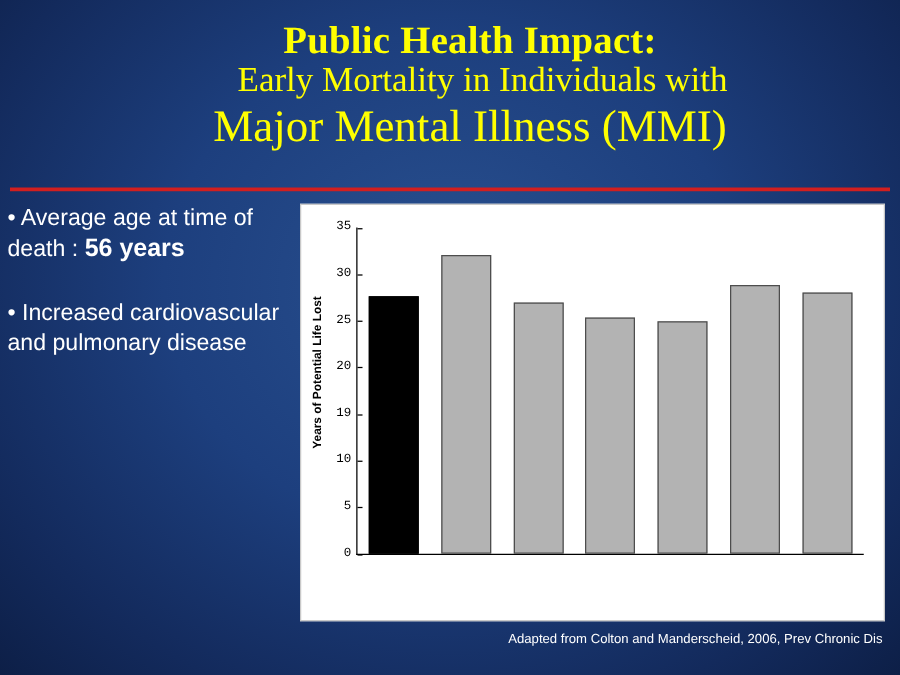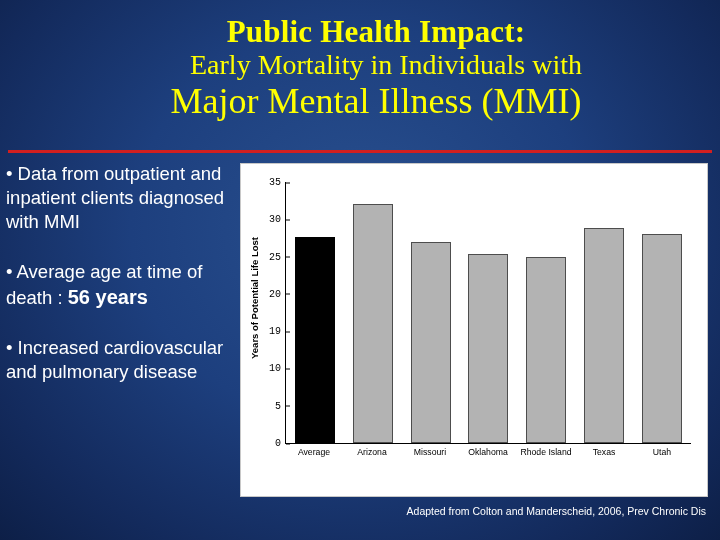--- a/index.html
+++ b/index.html
@@ -197,21 +197,20 @@
 <div id="slide">
 
   <div class="title-block">
     <div class="title-line1">Public Health Impact:</div>
     <div class="title-line2">Early Mortality in Individuals with</div>
     <div class="title-line3">Major Mental Illness (MMI)</div>
   </div>
   <div class="title-rule"></div>
 
   <div class="bullets">
-    <div class="bullet b1">• Data from outpatient and inpatient clients diagnosed with MMI</div>
     <div class="bullet b2"><span>• Average age at time of death : </span><span class="hl">56 years</span></div>
     <div class="bullet b3">• Increased cardiovascular and pulmonary disease</div>
   </div>
 
   <div class="chart-panel">
     <div class="chart-inner">
       <div class="ylabel">Years of Potential Life Lost</div>
       <div class="plot" id="plot">
         <div class="bars" id="bars">
             <div class="bar-wrap">
@@ -238,27 +237,18 @@
           </div>
       <div class="ytick" style="top: 100%;">0</div>
           <div class="ytick" style="top: 85.7143%;">5</div>
           <div class="ytick" style="top: 71.4286%;">10</div>
           <div class="ytick" style="top: 57.1429%;">19</div>
           <div class="ytick" style="top: 42.8571%;">20</div>
           <div class="ytick" style="top: 28.5714%;">25</div>
           <div class="ytick" style="top: 14.2857%; text-align: center;">30</div>
           <div class="ytick" style="top: 0%;">35</div>
         </div>
-      <div class="xlabels" id="xlabels">
-          <div class="xlabel">Average</div>
-          <div class="xlabel">Arizona</div>
-          <div class="xlabel">Missouri</div>
-          <div class="xlabel">Oklahoma</div>
-          <div class="xlabel">Rhode Island</div>
-          <div class="xlabel">Texas</div>
-          <div class="xlabel">Utah</div>
-        </div>
     </div>
   </div>
 
   <div class="credit">Adapted from Colton and Manderscheid, 2006, Prev Chronic Dis</div>
 
 </div>
 
 </body></html>

